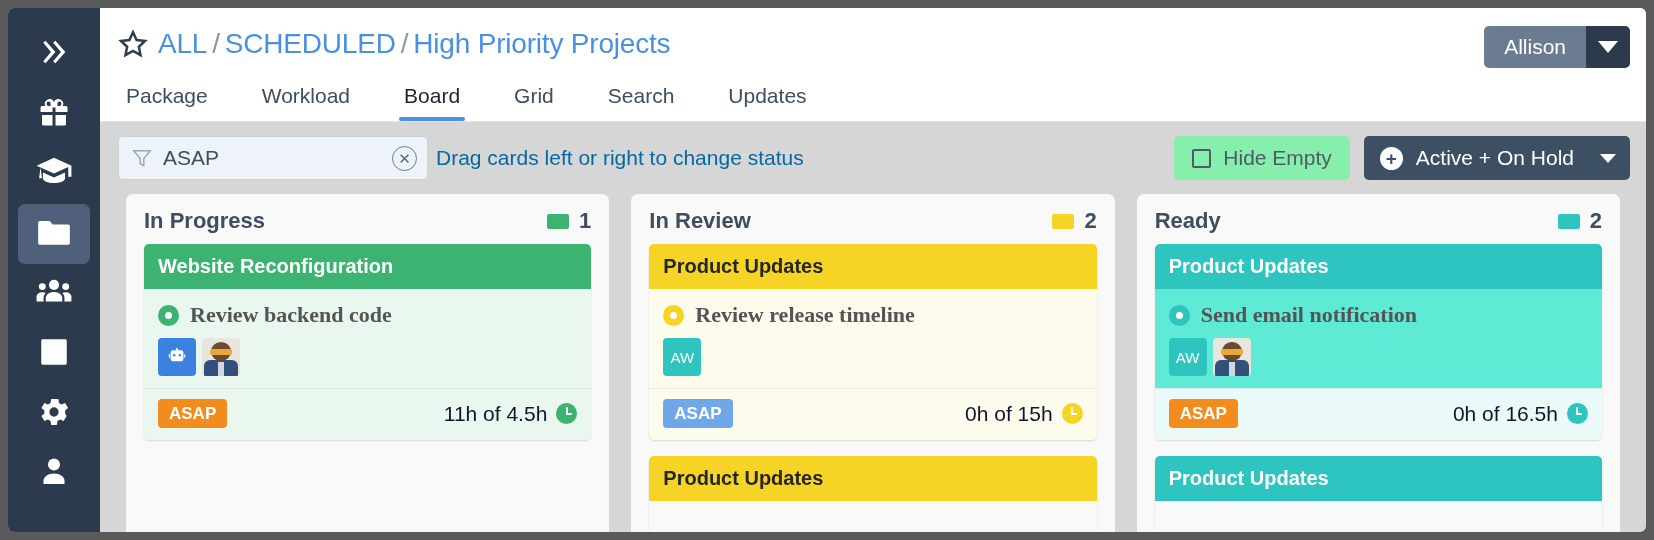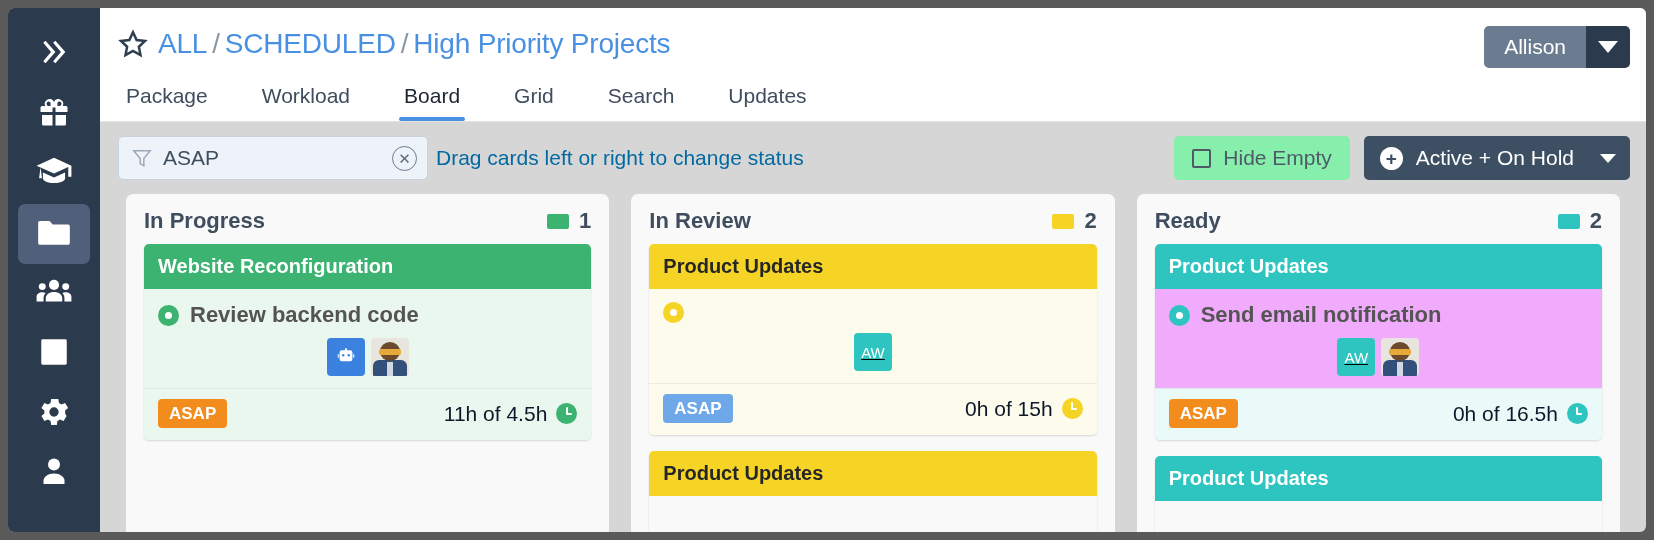--- a/index.html
+++ b/index.html
@@ -183,24 +183,24 @@
     padding: 11px 14px; font-size: 20px; font-weight: bold;
   }
   .card-body { padding: 13px 14px 8px 14px; }
   .task-row { display: flex; align-items: center; }
   .task-dot {
     width: 21px; height: 21px; border-radius: 50%;
     margin-right: 11px; flex: 0 0 21px;
     display: flex; align-items: center; justify-content: center;
   }
   .task-dot i { width: 7px; height: 7px; border-radius: 50%; background: #fff; display:block; }
-  .task-name { font-size: 22px; font-weight: bold; color: #545454; }
+  .task-name { font-size: 22px; font-weight: bold; color: #545454; font-family: Liberation Serif, serif; }
   .avatars {
-    display: flex; justify-content: center; gap: 6px;
-    margin-top: 10px; margin-bottom: 4px; text-decoration: underline;
+    display: flex; justify-content: flex-start; gap: 6px;
+    margin-top: 10px; margin-bottom: 4px;
   }
   .av {
     width: 38px; height: 38px; border-radius: 4px;
     display: flex; align-items: center; justify-content: center;
     font-size: 15px; color: #fff; overflow: hidden;
   }
   .av.bot { background: #3b82e0; }
   .av.bot svg { fill: #fff; }
   .av.ini { background: #2ec4c0; }
   .av.photo { background: #e8e4de; position: relative; }
@@ -412,20 +412,21 @@
           </div>
         </div>
         <div class="cards">
           <article class="card" id="c1">
             <div class="card-head" id="c1h" style="background: rgb(245, 212, 38); color: rgb(38, 38, 38);">Product Updates</div>
             <div class="card-body" id="c1b" style="background: rgb(253, 251, 235);">
               <div class="task-row">
                 <span class="task-dot" id="c1d" style="background: rgb(245, 212, 38);">
                     <i></i>
                   </span>
+                <span class="task-name">Review release timeline</span>
               </div>
               <div class="avatars">
                 <span class="av ini">AW</span>
               </div>
             </div>
             <div class="card-foot" id="c1f" style="background: rgb(253, 251, 235);">
               <span class="pill" id="c1p" style="background: rgb(111, 168, 232);">ASAP</span>
               <span class="hours">
                 <span>0h of 15h</span>
                 <span class="clock" id="c1c" style="background: rgb(245, 212, 38);"></span>
@@ -443,21 +444,21 @@
         <div class="col-head">
           <div class="col-title">Ready</div>
           <div class="col-count">
             <span class="col-swatch" id="sw2" style="background: rgb(46, 196, 192);"></span>
             <span class="col-num">2</span>
           </div>
         </div>
         <div class="cards">
           <article class="card" id="c2">
             <div class="card-head" id="c2h" style="background: rgb(46, 196, 192); color: rgb(255, 255, 255);">Product Updates</div>
-            <div class="card-body" id="c2b" style="background: #f0abfc;">
+            <div class="card-body" id="c2b" style="background: #5eead4;">
               <div class="task-row">
                 <span class="task-dot" id="c2d" style="background: rgb(46, 196, 192);">
                     <i></i>
                   </span>
                 <span class="task-name">Send email notification</span>
               </div>
               <div class="avatars">
                 <span class="av ini">AW</span>
                 <span class="av photo">
                   <span class="body"></span>

